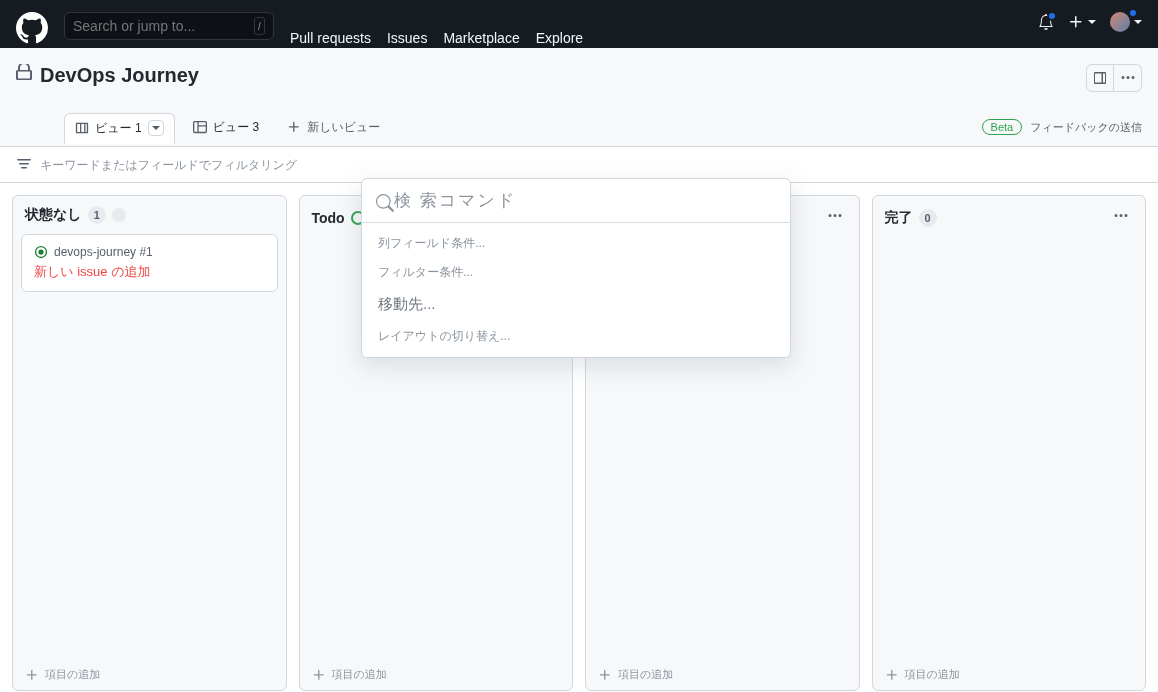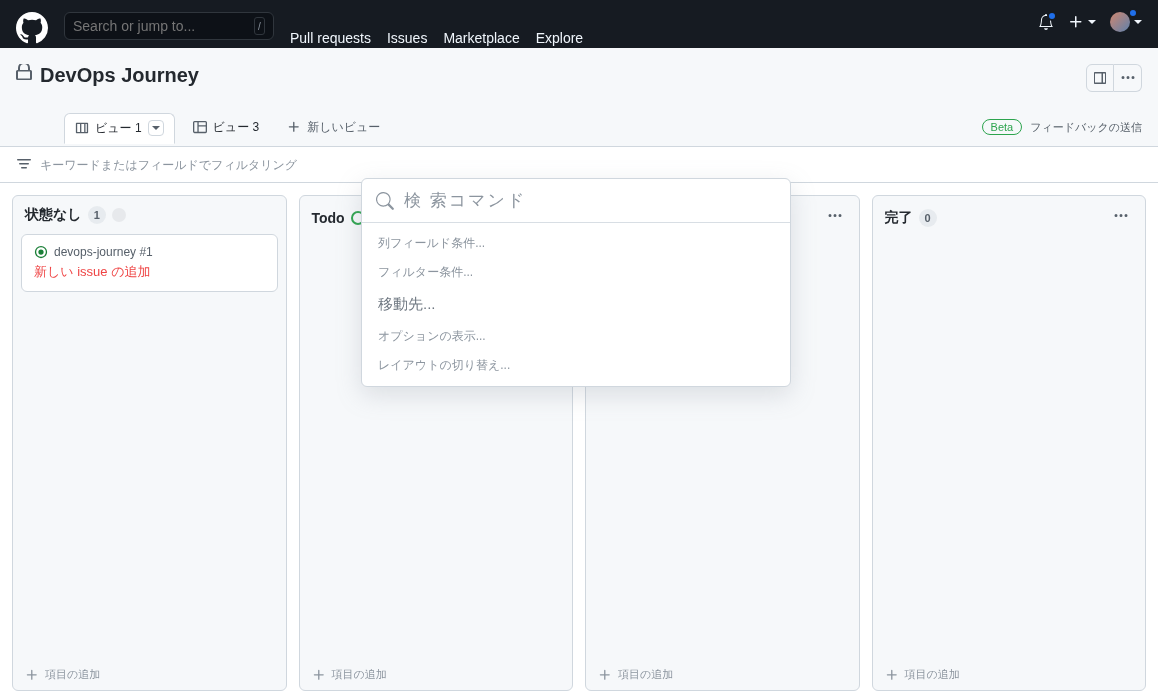--- a/index.html
+++ b/index.html
@@ -178,21 +178,21 @@
     left: 361px;
     top: 178px;
     width: 430px;
     background: #fff;
     border: 1px solid #d0d7de;
     border-radius: 6px;
     box-shadow: 0 8px 24px rgba(140,149,159,0.25);
     z-index: 10;
   }
   .palette-search {
-    display: flex; align-items: center; gap: 10px;
+    display: flex; align-items: flex-end; 
     padding: 10px 14px;
     border-bottom: 1px solid #d8dee4;
   }
   .palette-search svg { fill: #8c959f; }
   .palette-search span { font-size: 17px; color: #8c959f; letter-spacing: 2px; }
   .palette-list { padding: 6px 0; }
   .palette-item {
     padding: 6px 16px;
     font-size: 12px;
     color: #8c959f;
@@ -394,16 +394,15 @@
   <div class="palette-search">
     <svg width="18" height="18" viewBox="0 0 16 16">
         <path d="M11.742 10.344a6.5 6.5 0 10-1.397 1.398l3.85 3.85a1 1 0 001.415-1.414l-3.85-3.85zM12 6.5a5.5 5.5 0 11-11 0 5.5 5.5 0 0111 0z"></path>
       </svg>
     <span>検 索コマンド</span>
   </div>
   <div class="palette-list">
     <div class="palette-item">列フィールド条件...</div>
     <div class="palette-item">フィルター条件...</div>
     <div class="palette-item large">移動先...</div>
-    <div class="palette-item">オプションの表示...</div>
     <div class="palette-item">レイアウトの切り替え...</div>
   </div>
 </div>
 
 </body></html>

